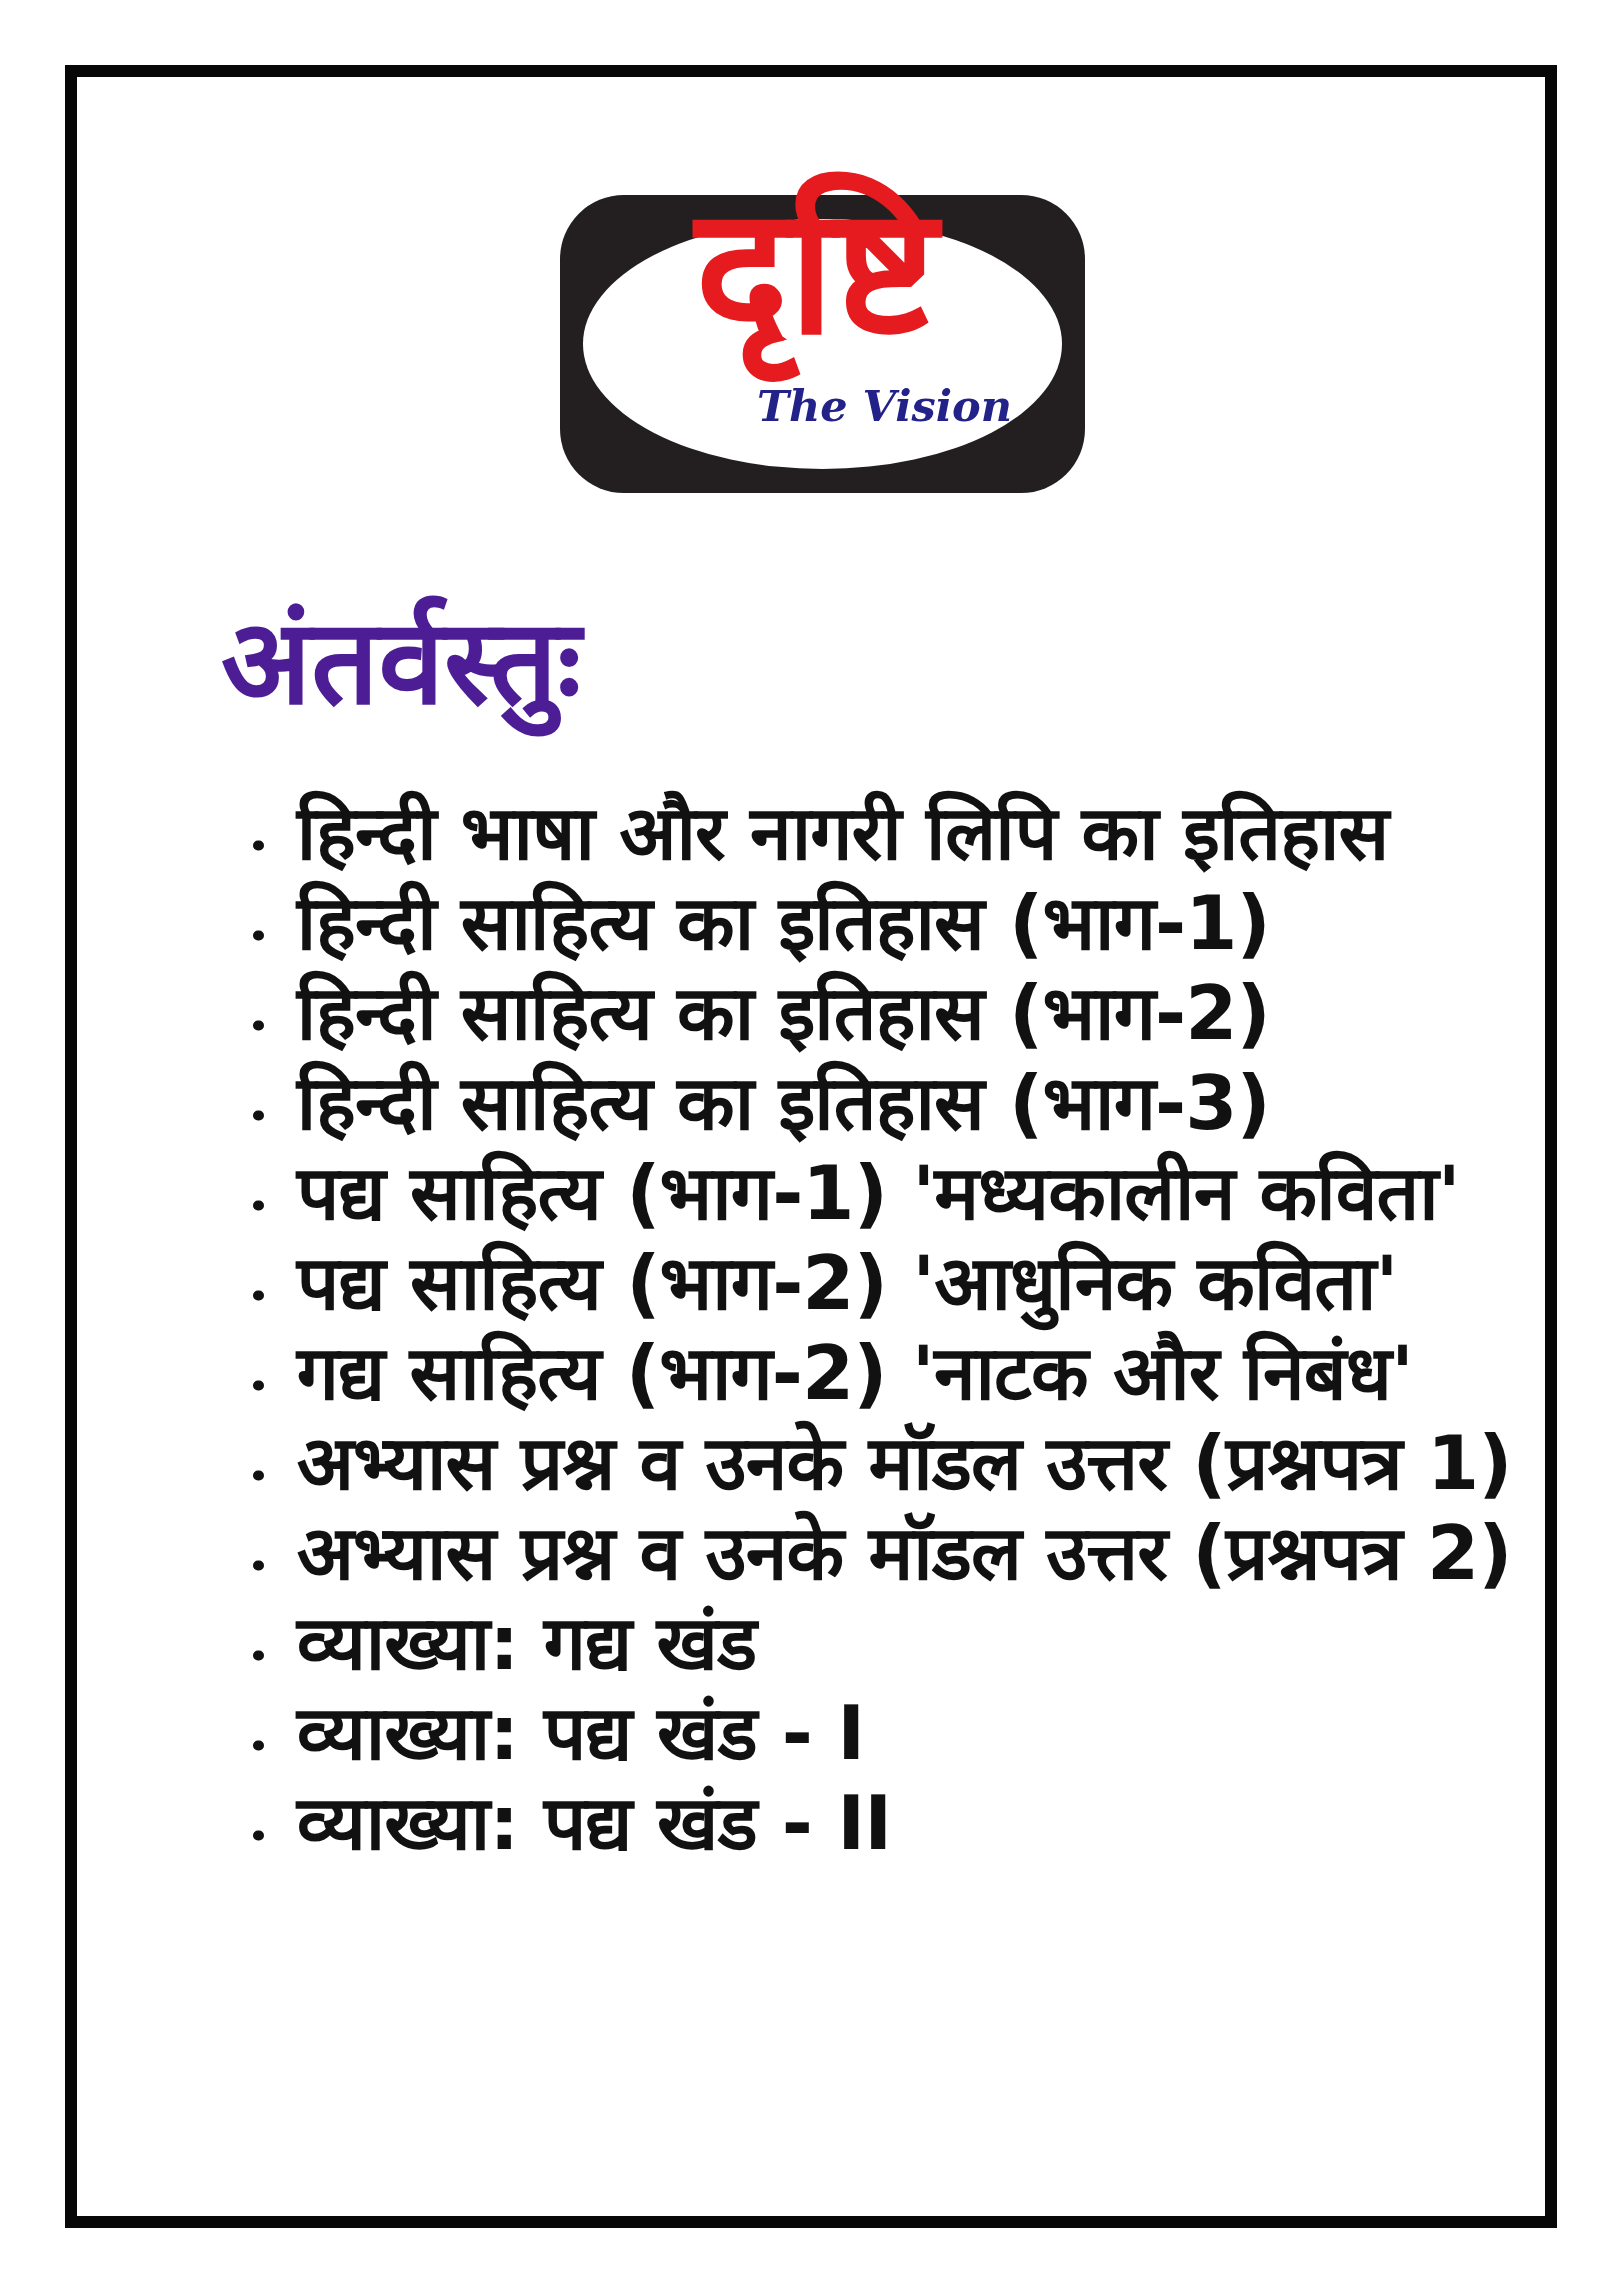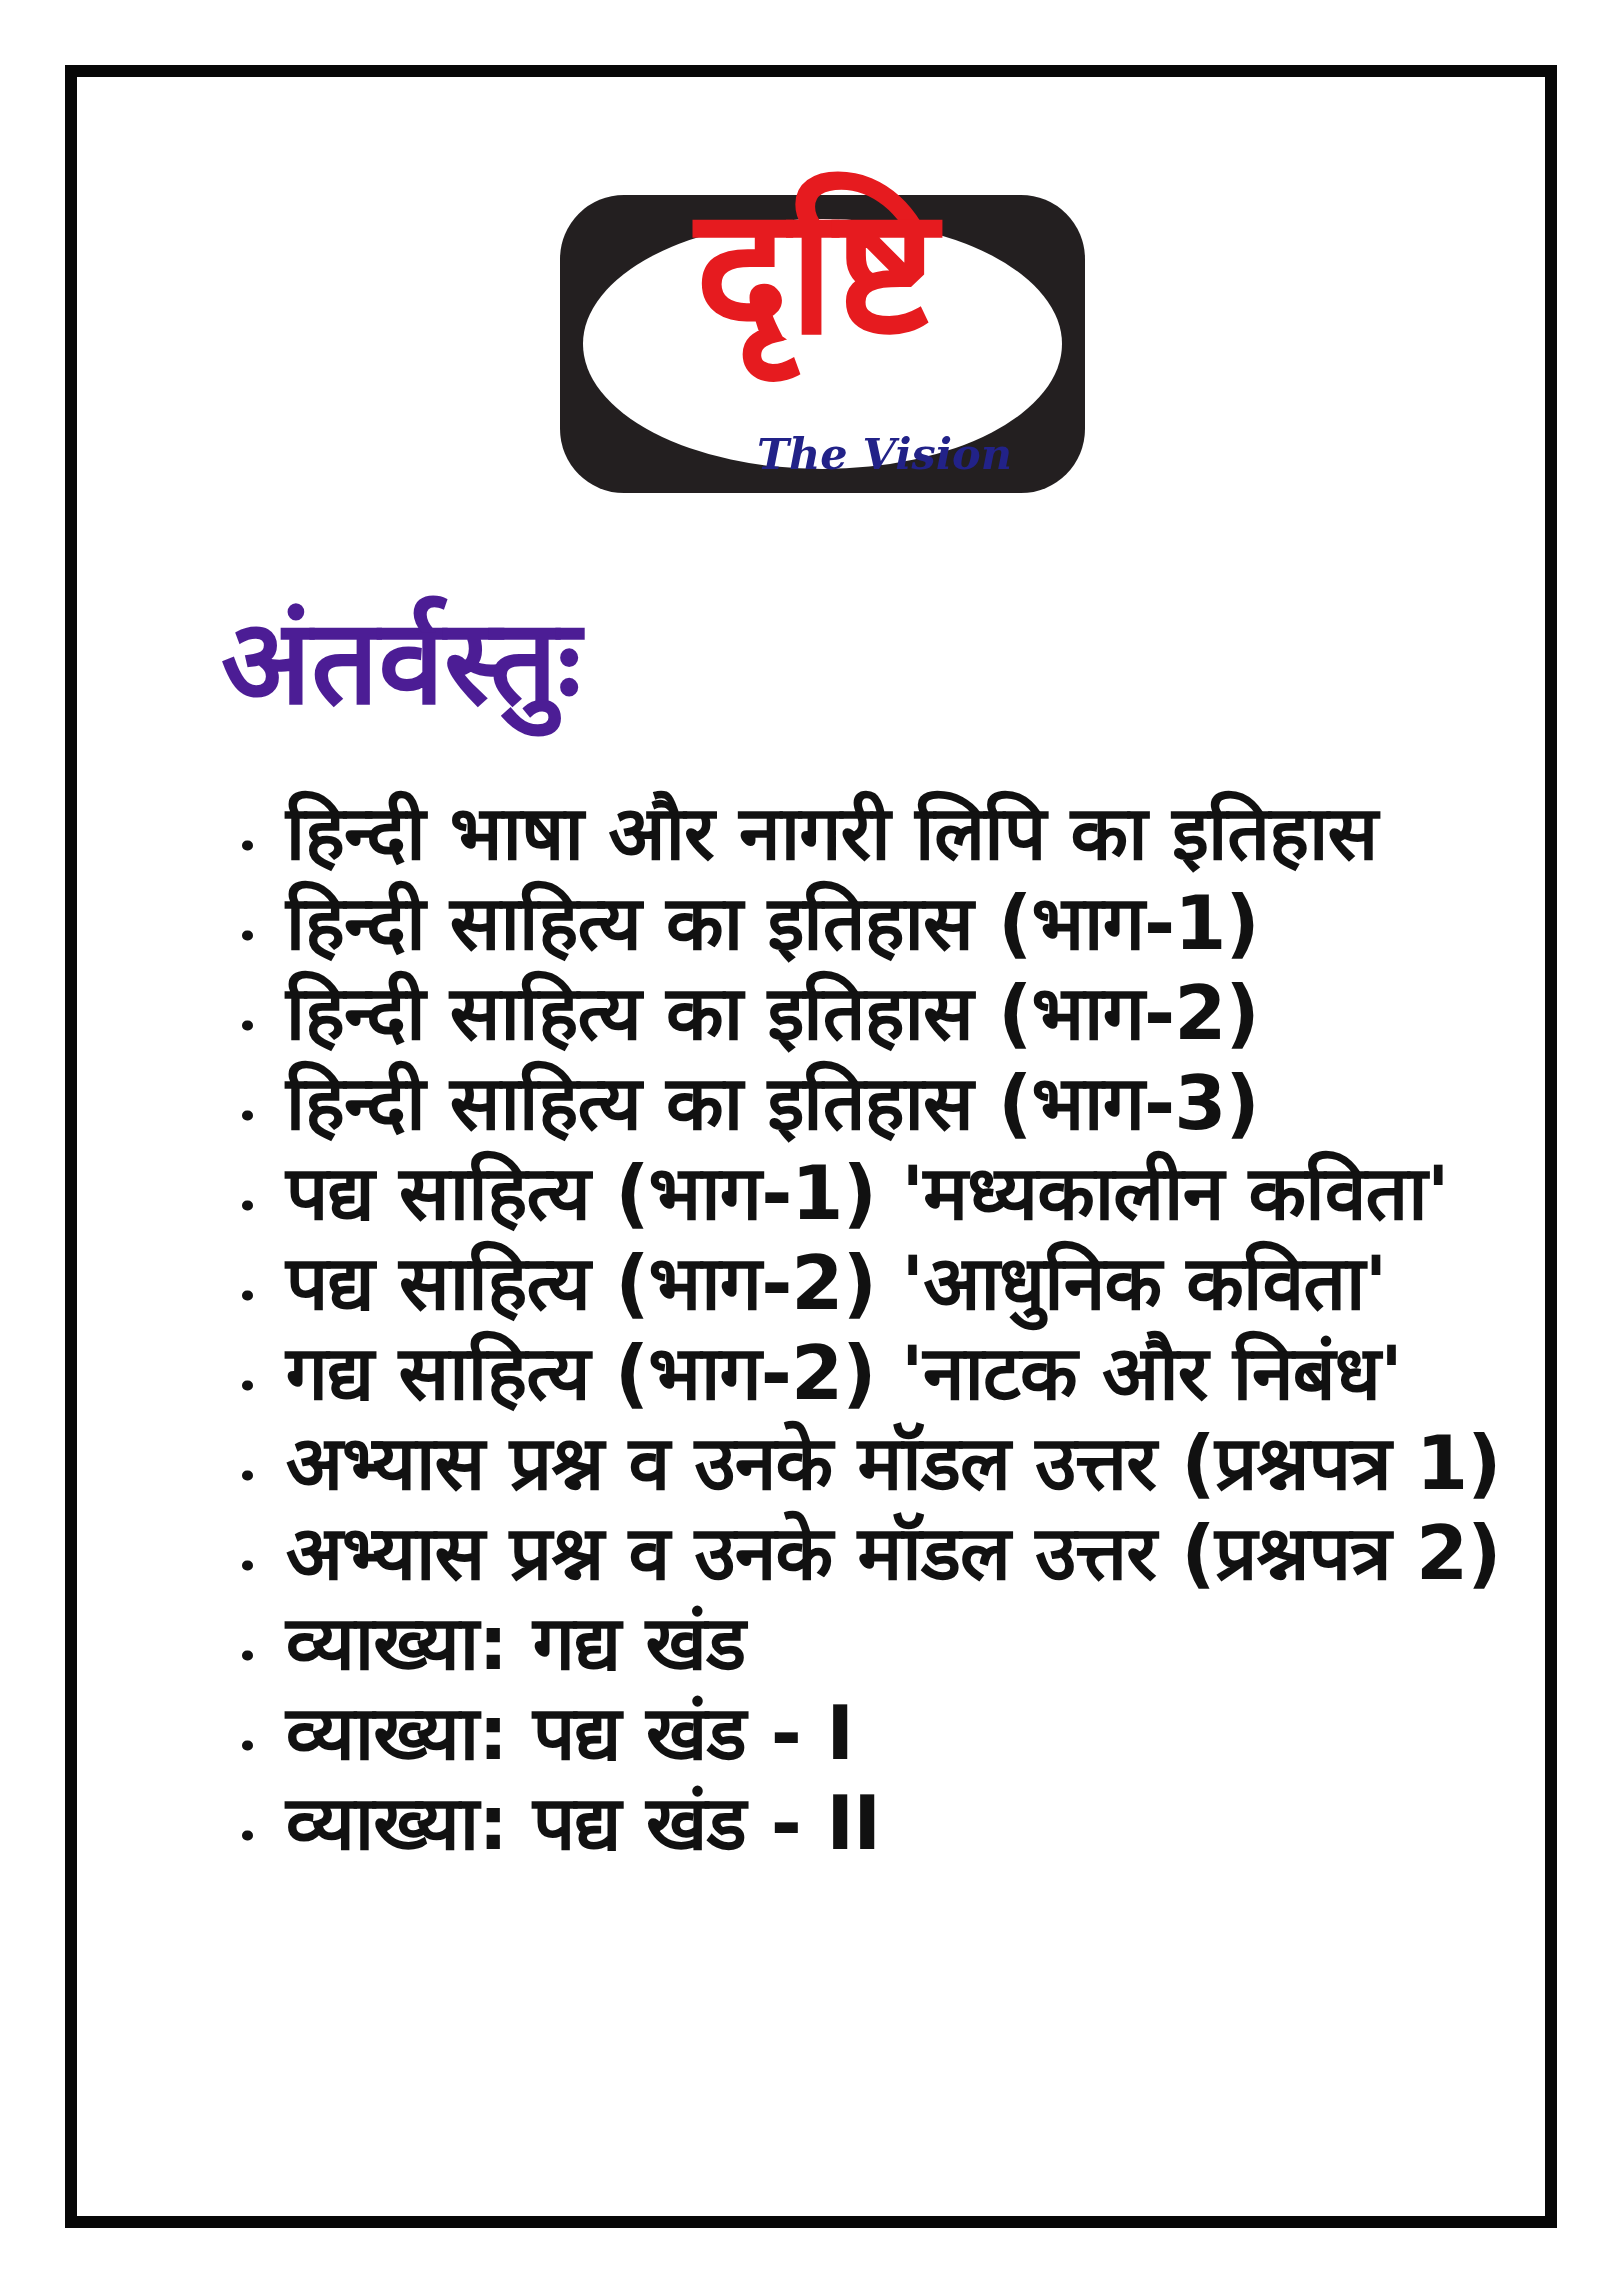--- a/index.html
+++ b/index.html
@@ -60,37 +60,36 @@
     position: absolute;
     right: 73px;
     top: 190px;
     font-family: "DejaVu Serif", serif;
     font-style: italic;
     font-weight: bold;
     font-size: 43px;
     line-height: 43px;
     color: #222288;
     white-space: nowrap;
-    margin-top: 48px;
   }
   
   .heading {
     position: absolute;
     left: 221px;
     top: 582px;
     font-size: 118px;
     line-height: 161px;
     font-weight: bold;
     color: #4c1d95;
     white-space: nowrap;
   }
   
   .contents {
     position: absolute;
-    left: 242px;
+    left: 253px;
     top: 788px;
     right: 81px;
     text-align: right;
   }
   .row {
     display: flex;
     align-items: center;
     height: 90px;
     white-space: nowrap;
   }

